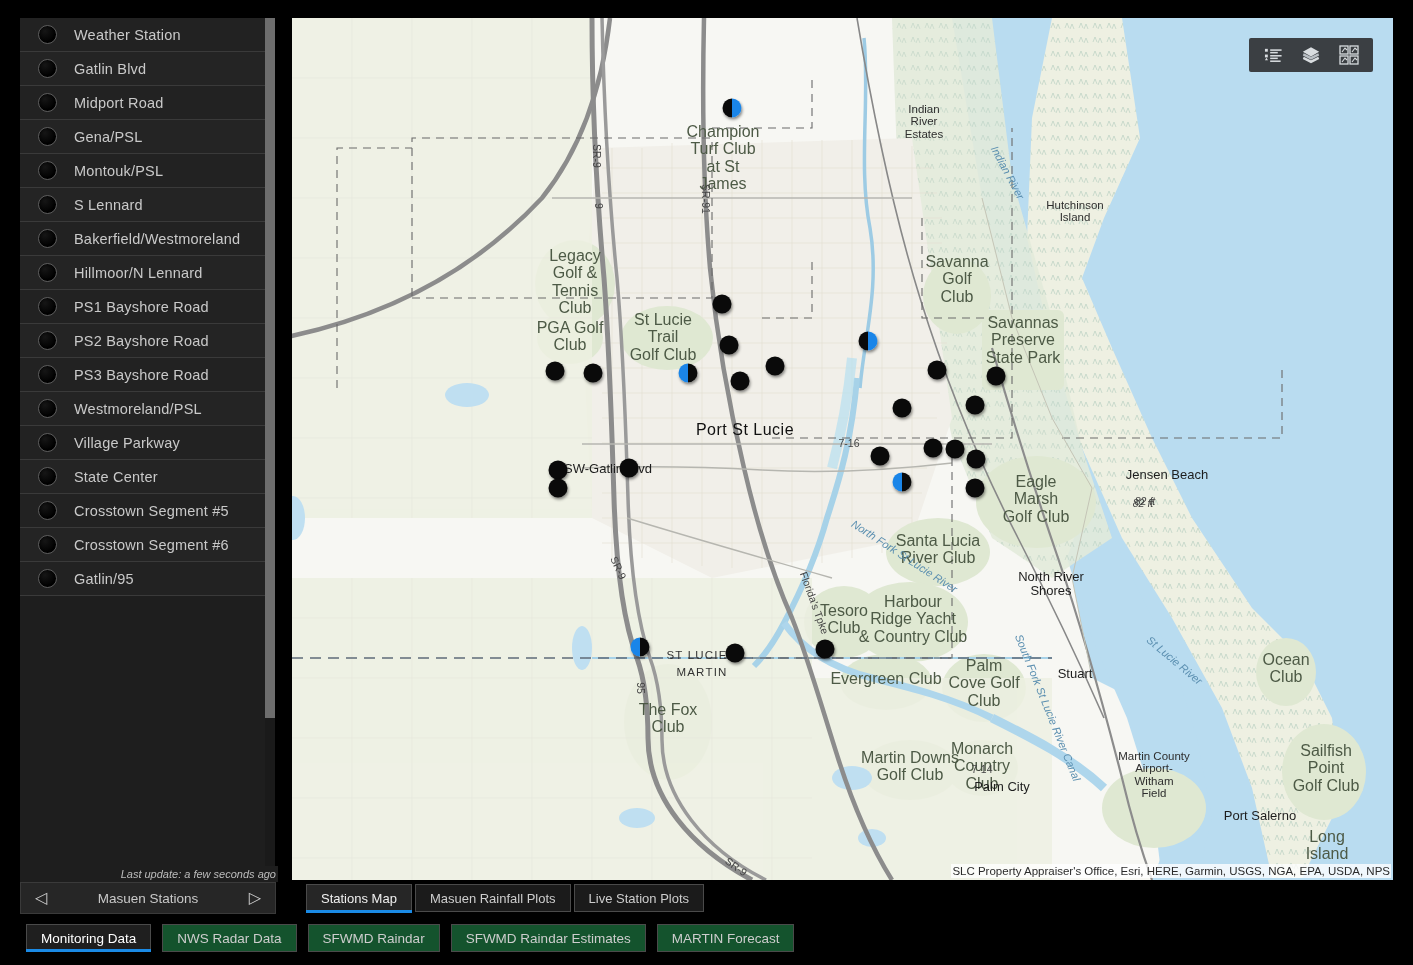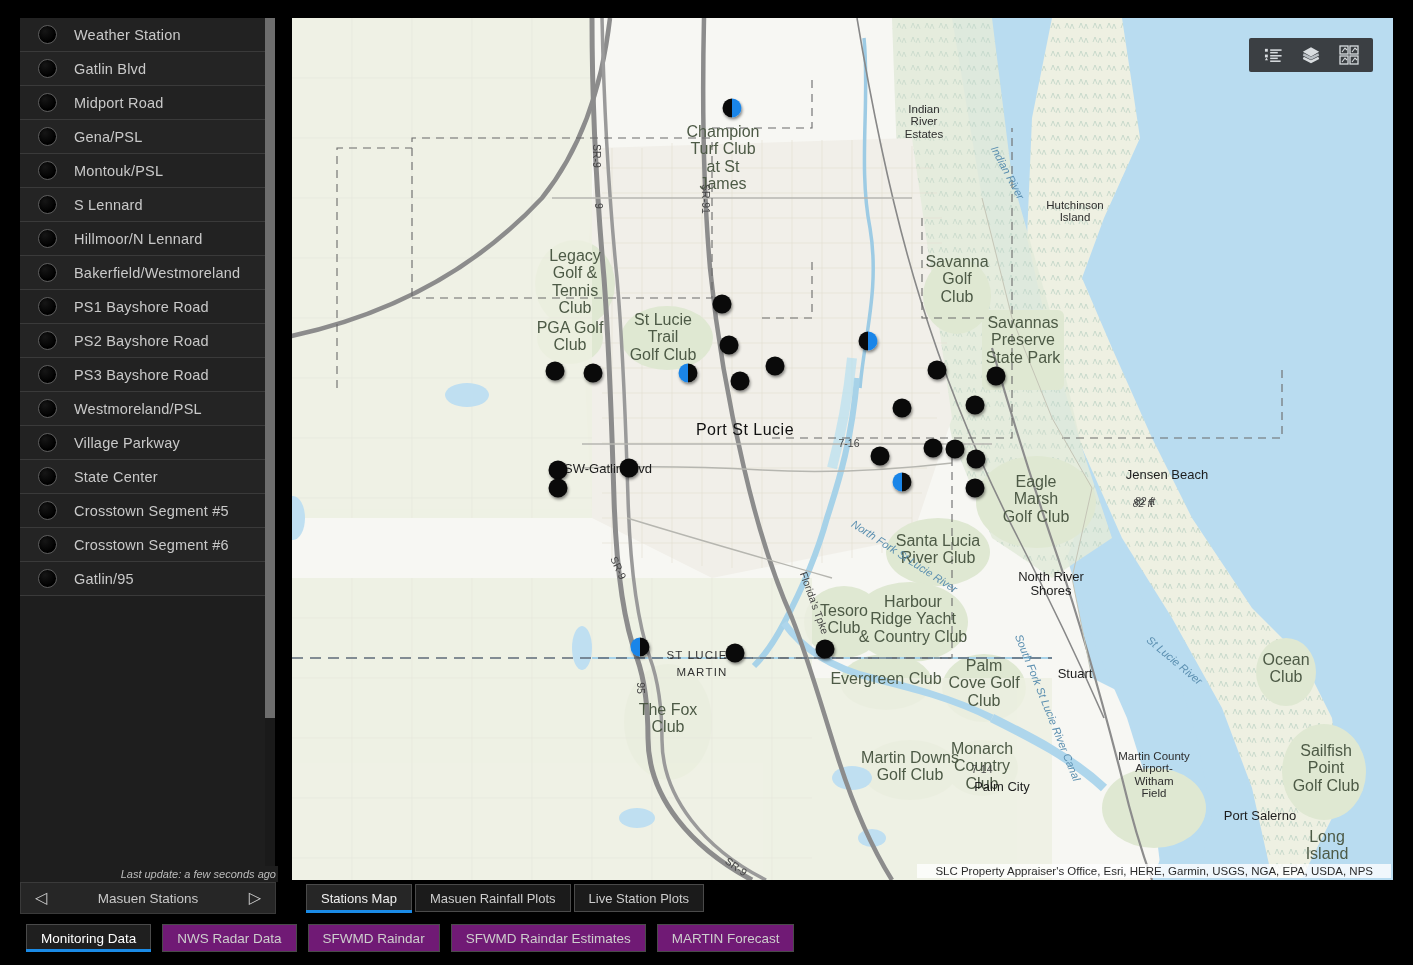--- a/index.html
+++ b/index.html
@@ -179,21 +179,21 @@
     cursor: pointer;
   }
 
   
   #map-attrib {
     position: absolute;
     right: 2px; bottom: 2px;
     background: rgba(255,255,255,0.78);
     color: #2b2b2b;
     font-size: 11.5px;
-    padding: 1px 18px;
+    padding: 1px 1px;
     z-index: 20;
     white-space: nowrap;
   }
 
   
   #view-tabs {
     position: absolute;
     left: 306px; top: 884px;
     display: flex;
     gap: 3px;
@@ -229,21 +229,21 @@
     left: 26px; top: 924px;
     display: flex;
     gap: 11px;
     z-index: 40;
   }
   .mtab {
     height: 28px;
     padding: 0 14px;
     display: flex;
     align-items: center;
-    background: #701a75;
+    background: #14532d;
     border: 1px solid #4a4a4a;
     color: #cdcdcd;
     font-size: 13.5px;
     cursor: pointer;
     position: relative;
   }
   .mtab.active {
     background: #1f1f1f;
     color: #ffffff;
   }
@@ -281,25 +281,25 @@
         <div class="station-row">
           <div class="station-marker"></div>
           <div class="station-label">Montouk/PSL</div>
         </div>
         <div class="station-row">
           <div class="station-marker"></div>
           <div class="station-label">S Lennard</div>
         </div>
         <div class="station-row">
           <div class="station-marker"></div>
+          <div class="station-label">Bakerfield/Westmoreland</div>
+        </div>
+        <div class="station-row">
+          <div class="station-marker"></div>
           <div class="station-label">Hillmoor/N Lennard</div>
-        </div>
-        <div class="station-row">
-          <div class="station-marker"></div>
-          <div class="station-label">Bakerfield/Westmoreland</div>
         </div>
         <div class="station-row">
           <div class="station-marker"></div>
           <div class="station-label">PS1 Bayshore Road</div>
         </div>
         <div class="station-row">
           <div class="station-marker"></div>
           <div class="station-label">PS2 Bayshore Road</div>
         </div>
         <div class="station-row">

